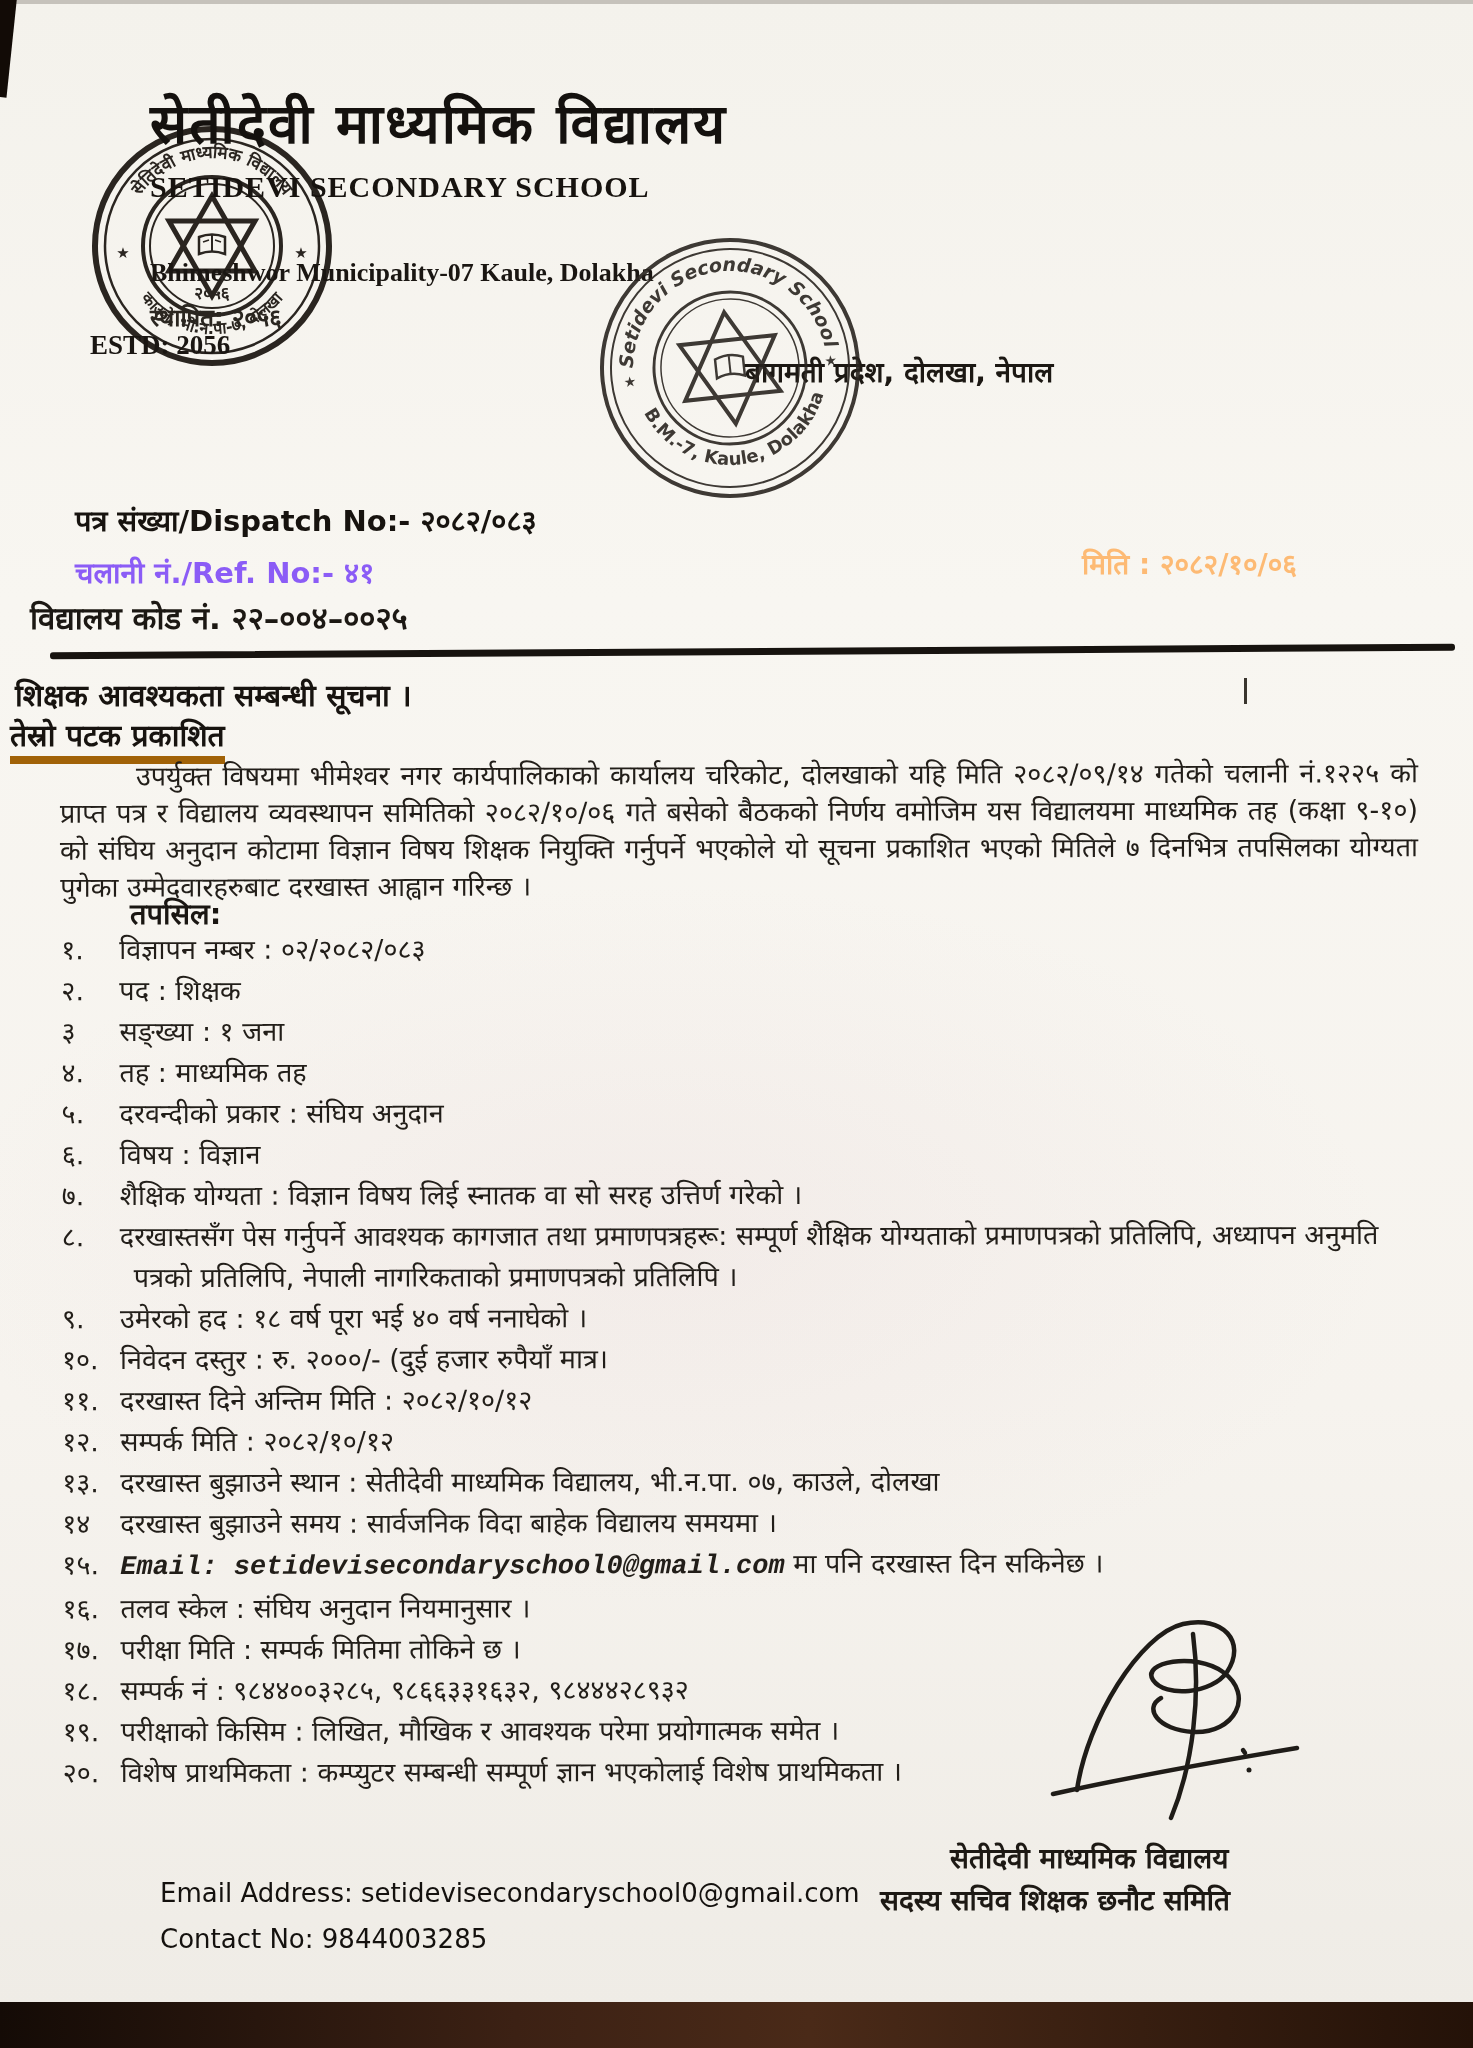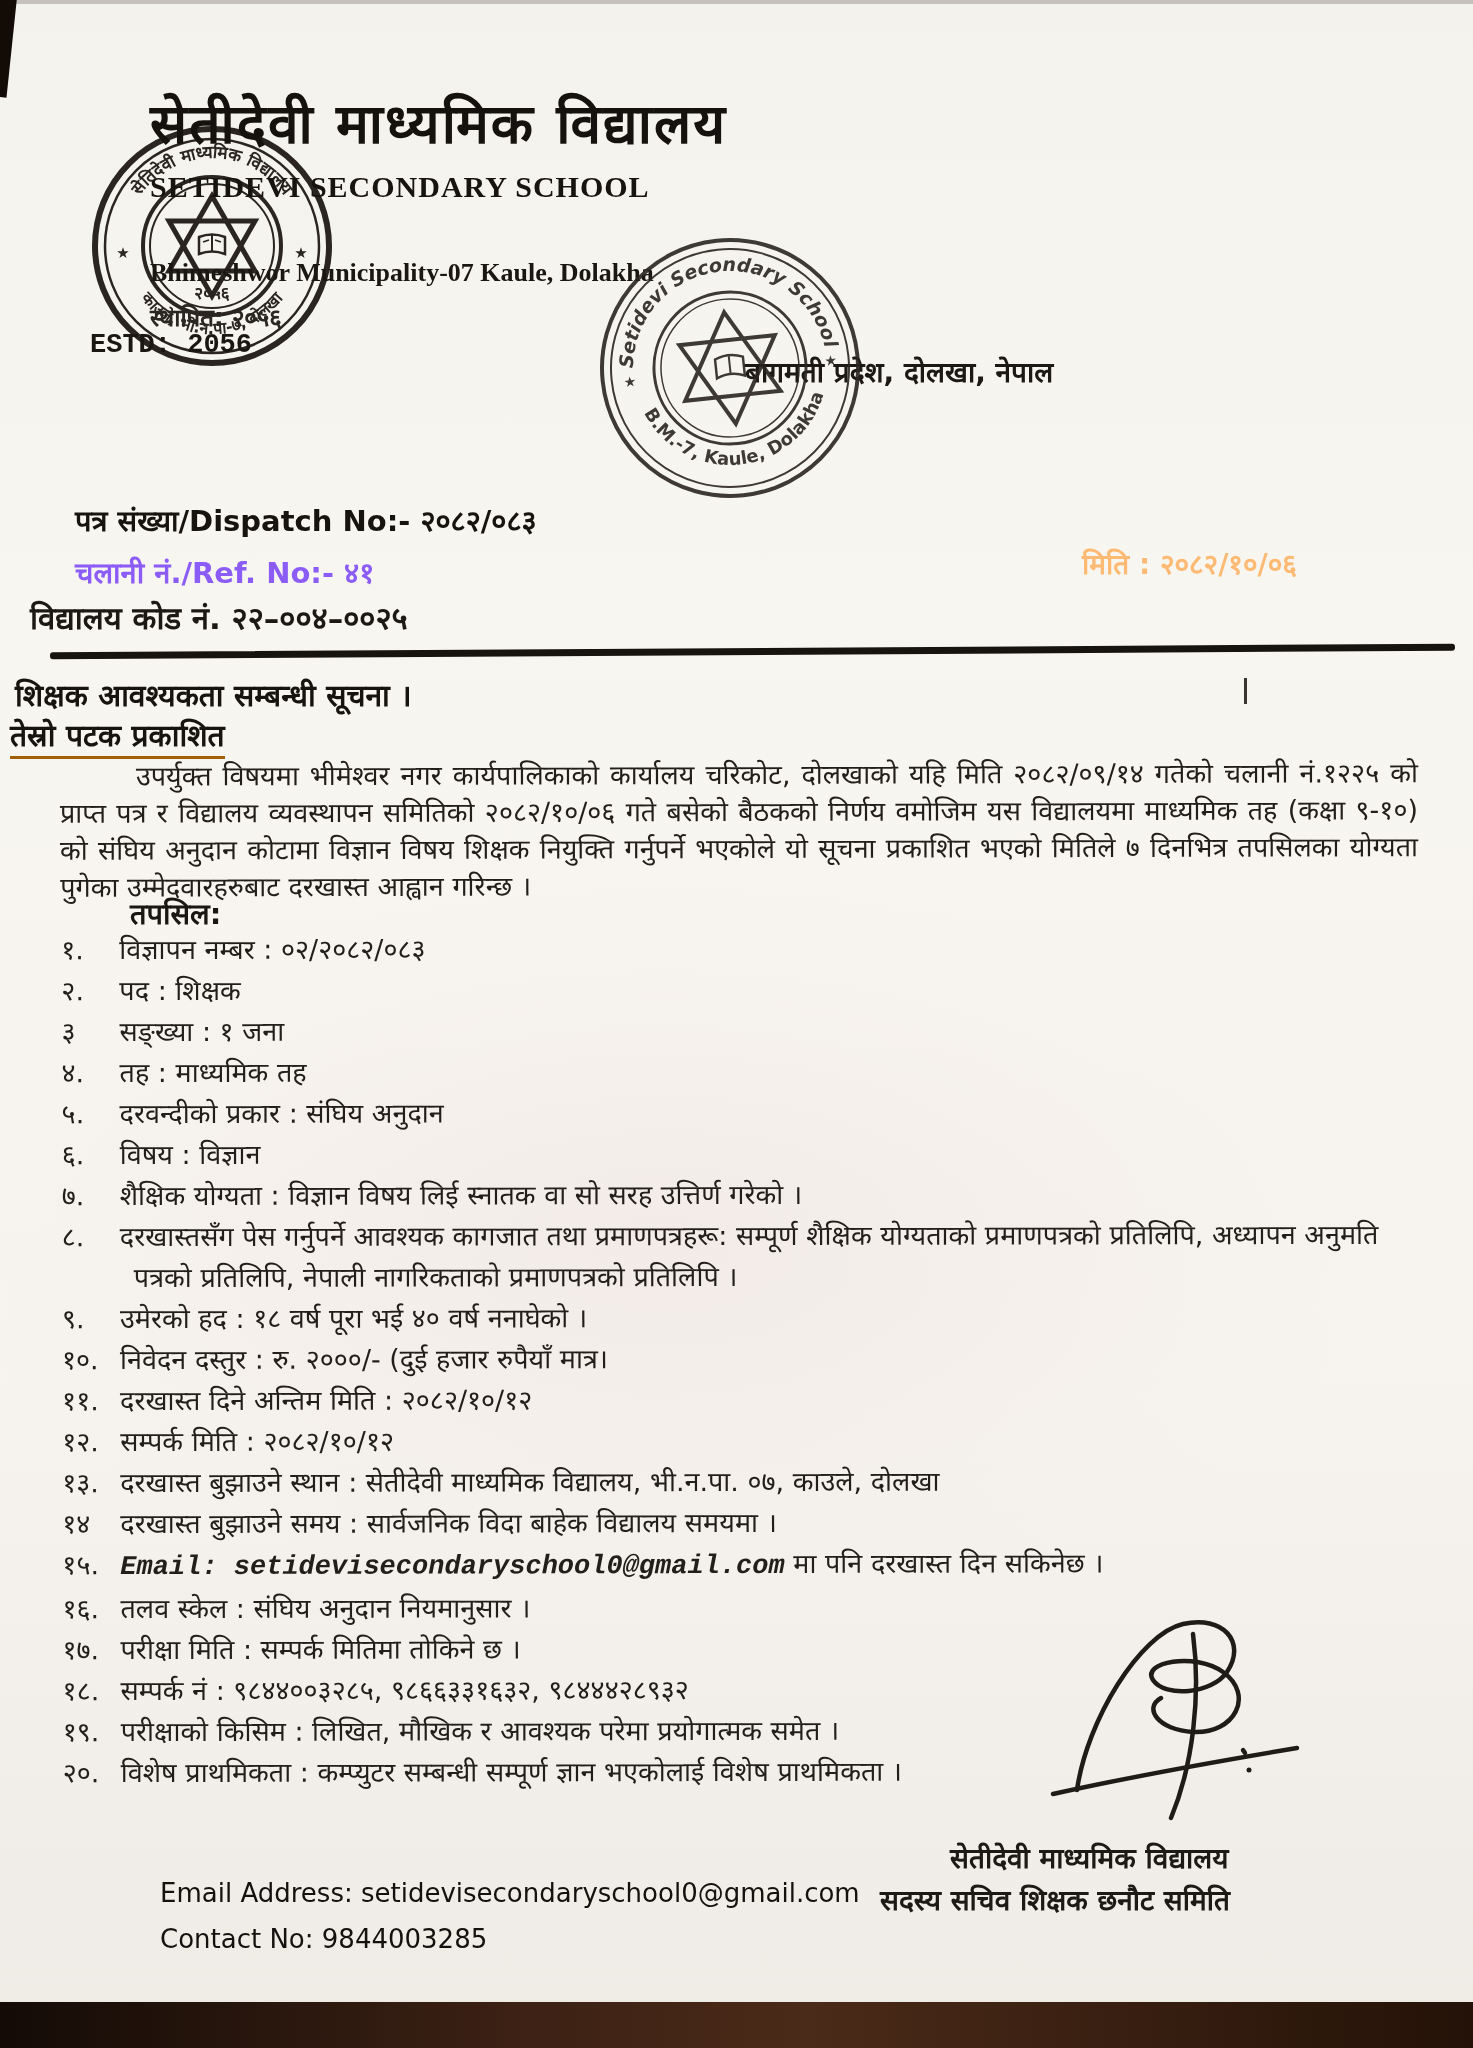--- a/index.html
+++ b/index.html
@@ -19,33 +19,33 @@
   .np{font-family:"DejaVu Sans",sans-serif;}
   .en-serif{font-family:"Liberation Serif","DejaVu Serif",serif;}
   .abs{position:absolute;}
   .ctr{}
 
   .title-np{left:150px;top:84px;width:1050px;font-size:55px;font-weight:700;color:#14110e;letter-spacing:2px;}
   .title-en{left:150px;top:170px;width:1040px;font-size:30px;font-weight:700;letter-spacing:1px;color:#17130f;}
   .muni-np{left:150px;top:206px;width:1040px;font-size:39px;font-weight:700;color:#14110e;}
   .muni-en{left:150px;top:258px;width:1040px;font-size:26px;font-weight:700;color:#1a1612;}
   .est-np{left:150px;top:300px;width:1040px;font-size:24px;font-weight:600;color:#2a2620;}
-  .est-en{left:90px;top:330px;width:1040px;font-size:27px;font-weight:700;color:#1a1612;font-family:Liberation Mono, monospace;}
+  .est-en{left:90px;top:330px;width:1040px;font-size:27px;font-weight:700;color:#1a1612;}
   .province{left:745px;top:352px;width:330px;font-size:28px;font-weight:600;color:#1c1813;}
 
   .dispatch{left:75px;top:500px;font-size:29px;font-weight:700;color:#17130f;}
   .refno{left:75px;top:552px;font-size:29px;font-weight:700;color:#8b5cf6;}
   .miti{left:1082px;top:544px;font-size:28px;font-weight:600;color:#fdba74;}
   .school-code{left:0;top:596px;width:1473px;font-size:31px;font-weight:600;color:#1c1813;transform:translateX(30px);}
 
   .rule{left:50px;top:648px;width:1405px;height:7px;background:#17130f;transform:rotate(-0.35deg);border-radius:3px;}
 
   .subject{left:0;top:674px;width:1473px;font-size:30px;font-weight:700;color:#17130f;transform:translateX(15px);}
   .subject2-wrap{left:0;top:714px;width:1473px;transform:translateX(10px);}
-  .subject2{display:inline-block;font-size:30px;font-weight:700;color:#17130f;border-bottom:3px solid #a16207;padding-bottom:1px;}
+  .subject2{display:inline-block;font-size:30px;font-weight:700;color:#17130f;border-bottom:8px solid #a16207;padding-bottom:1px;}
 
   .body-par{left:60px;top:756px;width:1358px;font-size:27px;line-height:37px;
             text-align:justify;text-indent:76px;color:#221e19;transform:rotate(-0.15deg);}
   .tapasil{left:130px;top:893px;font-size:29px;font-weight:700;color:#1a1612;}
 
   .list{left:62px;top:928px;width:1368px;transform:rotate(-0.1deg);}
   .item{font-size:27px;line-height:41px;color:#221e19;padding-left:72px;text-indent:-72px;font-weight:500;}
   .item .num{display:inline-block;min-width:58px;text-indent:0;}
   .item .em{font-family:Liberation Mono, monospace;font-style:italic;font-weight:700;}
 

